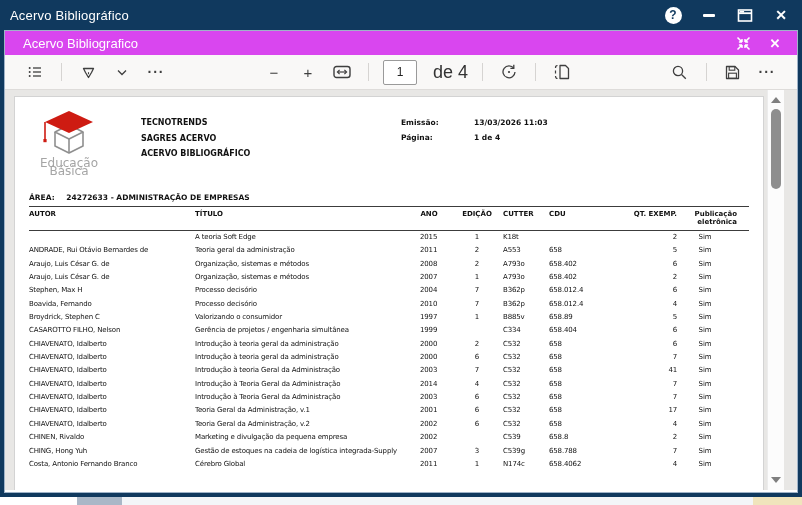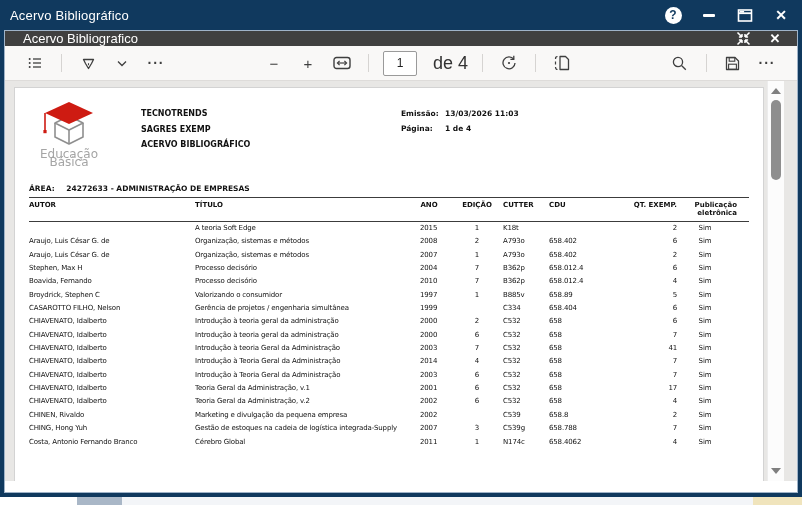--- a/index.html
+++ b/index.html
@@ -15,21 +15,21 @@
   .outer-controls { margin-left:auto; display:flex; align-items:center; gap:14px; }
   .win-btn { width:22px; height:22px; display:flex; align-items:center; justify-content:center; cursor:default; }
   .help-circle { width:17px; height:17px; border-radius:50%; background:#fff; color:#10395E;
                  font-size:12px; font-weight:bold; display:flex; align-items:center; justify-content:center; }
   .min-bar { width:12px; height:3px; background:#fff; border-radius:1px; }
   .close-glyph { color:#fff; font-size:14px; font-weight:bold; }
 
   
   .inner-window { position:absolute; left:4px; top:30px; width:794px; height:463px;
                   border:1px solid #9FB3C8; background:#fff; }
-  .inner-titlebar { height:15px; background:#404040; display:flex; align-items:center; padding:0 12px 0 18px; }
+  .inner-titlebar { height:24px; background:#d946ef; display:flex; align-items:center; padding:0 12px 0 18px; }
   .inner-title { color:#fff; font-size:13px; }
   .inner-controls { margin-left:auto; display:flex; align-items:center; gap:12px; }
   .inner-btn { width:20px; height:20px; display:flex; align-items:center; justify-content:center; cursor:default; }
   .inner-close { color:#fff; font-size:13px; font-weight:bold; }
 
   
   .toolbar { height:35px; background:#F9F8F7; border-bottom:1px solid #DEDCDA;
              display:flex; align-items:center; padding:0 18px; justify-content:space-between; }
   .tb-group { display:flex; align-items:center; gap:10px; }
   .tb-btn { min-width:24px; height:26px; display:flex; align-items:center; justify-content:center;
@@ -55,21 +55,21 @@
   .arrow-up { top:7px; border-bottom:6px solid #7F7F7F; }
   .arrow-down { bottom:7px; border-top:6px solid #7F7F7F; }
   .scroll-thumb { position:absolute; left:3px; top:19px; width:10px; height:80px;
                   background:#8E8E8E; border-radius:5px; }
 
   
   .logo-wrap { position:absolute; left:16px; top:12px; width:76px; }
   .logo-caption { margin-top:2px; text-align:center; font-size:12px; line-height:8px; color:#A5A5A5; }
   .org-lines { position:absolute; left:126px; top:18px; font-size:8px; font-weight:bold; line-height:15.5px; }
   .meta-block { position:absolute; left:386px; top:18px; font-size:7.5px; }
-  .meta-row { display:flex; line-height:15px; }
+  .meta-row { display:flex; line-height:15px;gap:29px; }
   .meta-label { font-weight:bold; width:44px; }
   .meta-value { font-weight:bold; }
 
   .area-line { position:absolute; left:14px; top:96px; font-size:7.5px; font-weight:bold; }
   .area-label { margin-right:9px; }
 
   
   .rt { position:absolute; left:14px; top:109px; width:720px; border-collapse:collapse;
         table-layout:fixed; border-top:1.5px solid #3C3C3C; }
   .rt th { font-size:7px; font-weight:bold; padding:3px 0 4px; vertical-align:top;
@@ -248,21 +248,21 @@
               <rect x="12.4" y="30" width="3.2" height="3.2" fill="#CE1B12"></rect>
             </svg>
             <div class="logo-caption">
               <div>Educação</div>
               <div>Básica</div>
             </div>
           </div>
 
           <div class="org-lines">
             <div>TECNOTRENDS</div>
-            <div>SAGRES EXEMP</div>
+            <div>SAGRES ACERVO</div>
             <div>ACERVO BIBLIOGRÁFICO</div>
           </div>
 
           <div class="meta-block">
             <div class="meta-row">
               <span class="meta-label">Emissão:</span>
               <span class="meta-value">13/03/2026 11:03</span>
             </div>
             <div class="meta-row">
               <span class="meta-label">Página:</span>
@@ -304,20 +304,30 @@
                   <td></td>
                   <td>A teoria Soft Edge</td>
                   <td>2015</td>
                   <td>1</td>
                   <td>K18t</td>
                   <td></td>
                   <td>2</td>
                   <td>Sim</td>
                 </tr>
                 <tr>
+                  <td>ANDRADE, Rui Otávio Bernardes de</td>
+                  <td>Teoria geral da administração</td>
+                  <td>2011</td>
+                  <td>2</td>
+                  <td>A553</td>
+                  <td>658</td>
+                  <td>5</td>
+                  <td>Sim</td>
+                </tr>
+                <tr>
                   <td>Araujo, Luis César G. de</td>
                   <td>Organização, sistemas e métodos</td>
                   <td>2008</td>
                   <td>2</td>
                   <td>A793o</td>
                   <td>658.402</td>
                   <td>6</td>
                   <td>Sim</td>
                 </tr>
                 <tr>

